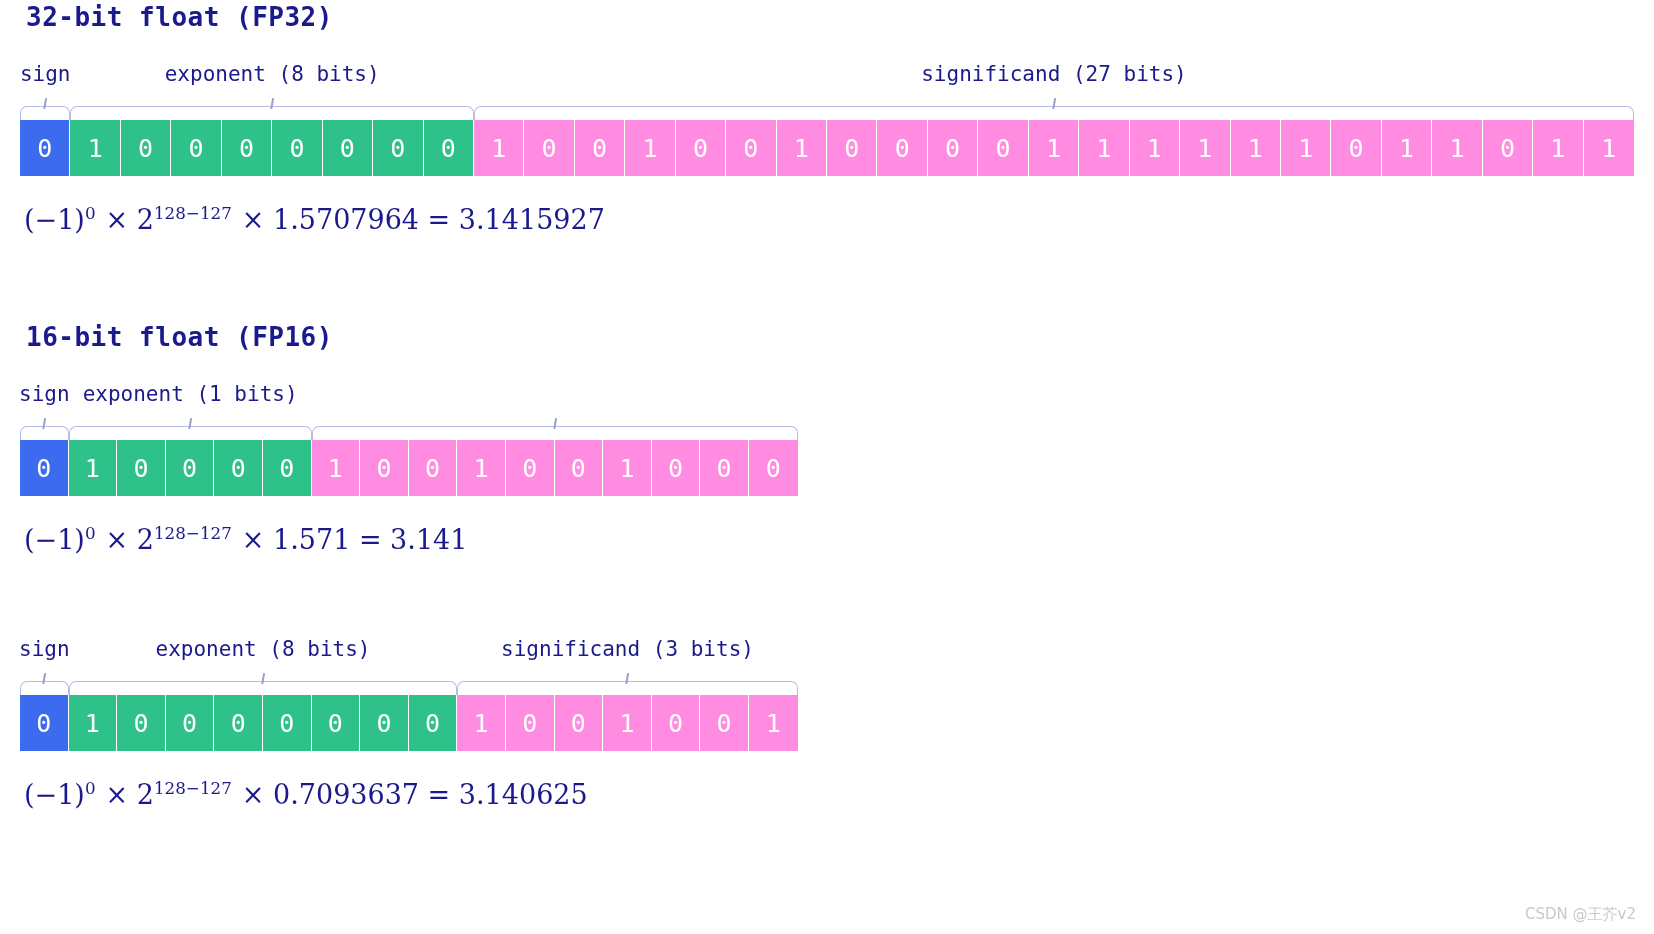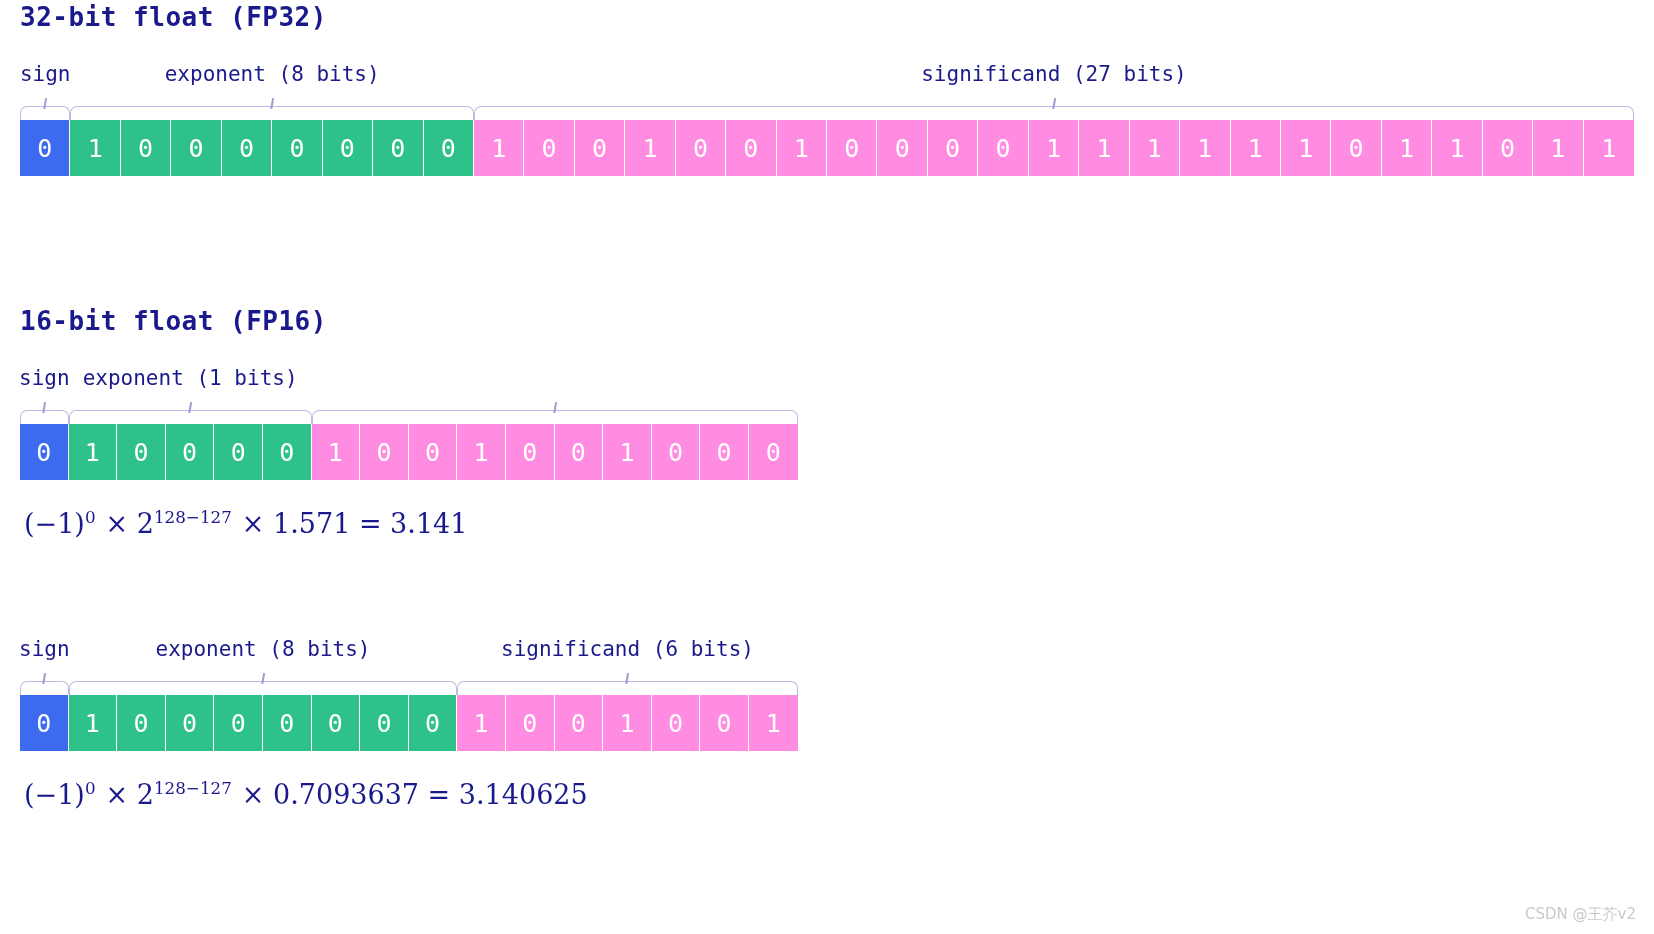--- a/index.html
+++ b/index.html
@@ -18,31 +18,31 @@
 
   .page {
     position: relative;
     width: 1654px;
     height: 934px;
   }
 
   
   .section { position: absolute; left: 0; width: 1654px; }
   #sec-fp32 { top: 0px; }
-  #sec-fp16 { top: 304px; }
+  #sec-fp16 { top: 320px; }
   #sec-bf16 { top: 609px; }
 
   .sec-title {
     font-family: "DejaVu Sans Mono", "Liberation Mono", monospace;
     font-weight: bold;
     font-size: 26px;
     color: #1a1a8c;
     letter-spacing: 0.5px;
     margin: 0;
-    padding-left: 20px;
+    padding-left: 26px;
     height: 34px;
     line-height: 34px;
     white-space: pre;
   }
 
   
   .labels {
     position: relative;
     height: 36px;
     margin-top: 28px;
@@ -173,20 +173,21 @@
         <div class="bit sig" style="width: 50.4375px;">1</div>
         <div class="bit sig" style="width: 50.4375px;">1</div>
         <div class="bit sig" style="width: 50.4375px;">1</div>
         <div class="bit sig" style="width: 50.4375px;">0</div>
         <div class="bit sig" style="width: 50.4375px;">1</div>
         <div class="bit sig" style="width: 50.4375px;">1</div>
         <div class="bit sig" style="width: 50.4375px;">0</div>
         <div class="bit sig" style="width: 50.4375px;">1</div>
         <div class="bit sig" style="width: 50.4375px;">1</div>
       </div>
+    <div class="formula" style="margin-top: 30px;"><span>(−1)</span><sup>0</sup><span class="sp"></span><span>× 2</span><sup>128−127</sup><span class="sp"></span><span>× 1.5707964 = 3.1415927</span></div>
   </section>
 
   <section class="section" id="sec-fp16">
     <h2 class="sec-title">16-bit float (FP16)</h2>
     <div class="labels">
       <span class="label" style="left: 44.3px;">sign</span>
       <span class="label" style="left: 190.1px;">exponent (1 bits)</span>
     </div>
     <div class="braces">
       <span class="brace" style="left: 20px; width: 48.6px;"></span>
@@ -211,21 +212,21 @@
         <div class="bit sig" style="width: 48.6px;">0</div>
         <div class="bit sig" style="width: 48.6px;">0</div>
       </div>
     <div class="formula" style="margin-top: 30px;"><span>(−1)</span><sup>0</sup><span class="sp"></span><span>× 2</span><sup>128−127</sup><span class="sp"></span><span>× 1.571 = 3.141</span></div>
   </section>
 
   <section class="section" id="sec-bf16">
     <div class="labels">
       <span class="label" style="left: 44.3px;">sign</span>
       <span class="label" style="left: 263px;">exponent (8 bits)</span>
-      <span class="label" style="left: 627.5px;">significand (6 bits)</span>
+      <span class="label" style="left: 627.5px;">significand (3 bits)</span>
     </div>
     <div class="braces">
       <span class="brace" style="left: 20px; width: 48.6px;"></span>
       <span class="brace" style="left: 68.6px; width: 388.8px;"></span>
       <span class="brace" style="left: 457.4px; width: 340.2px;"></span>
     </div>
     <div class="bits" style="margin-left: 20px;">
         <div class="bit sign" style="width: 48.6px;">0</div>
         <div class="bit exp" style="width: 48.6px;">1</div>
         <div class="bit exp" style="width: 48.6px;">0</div>

